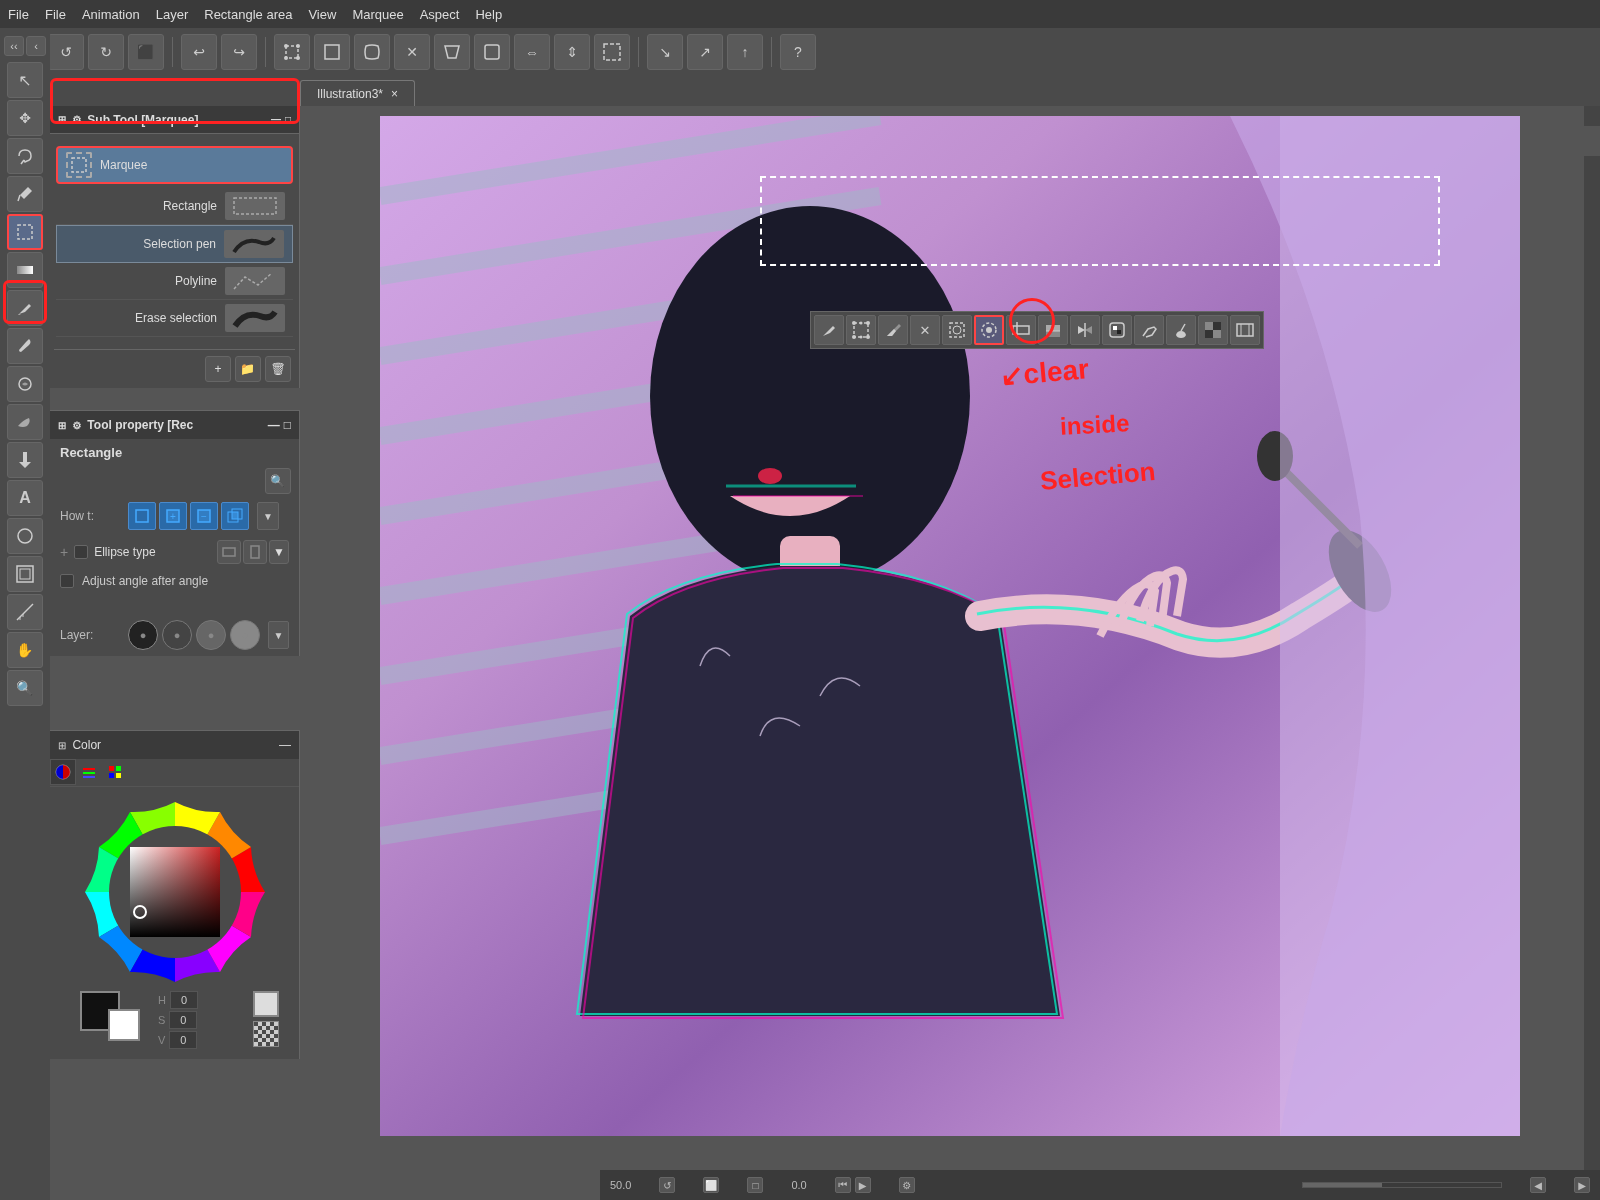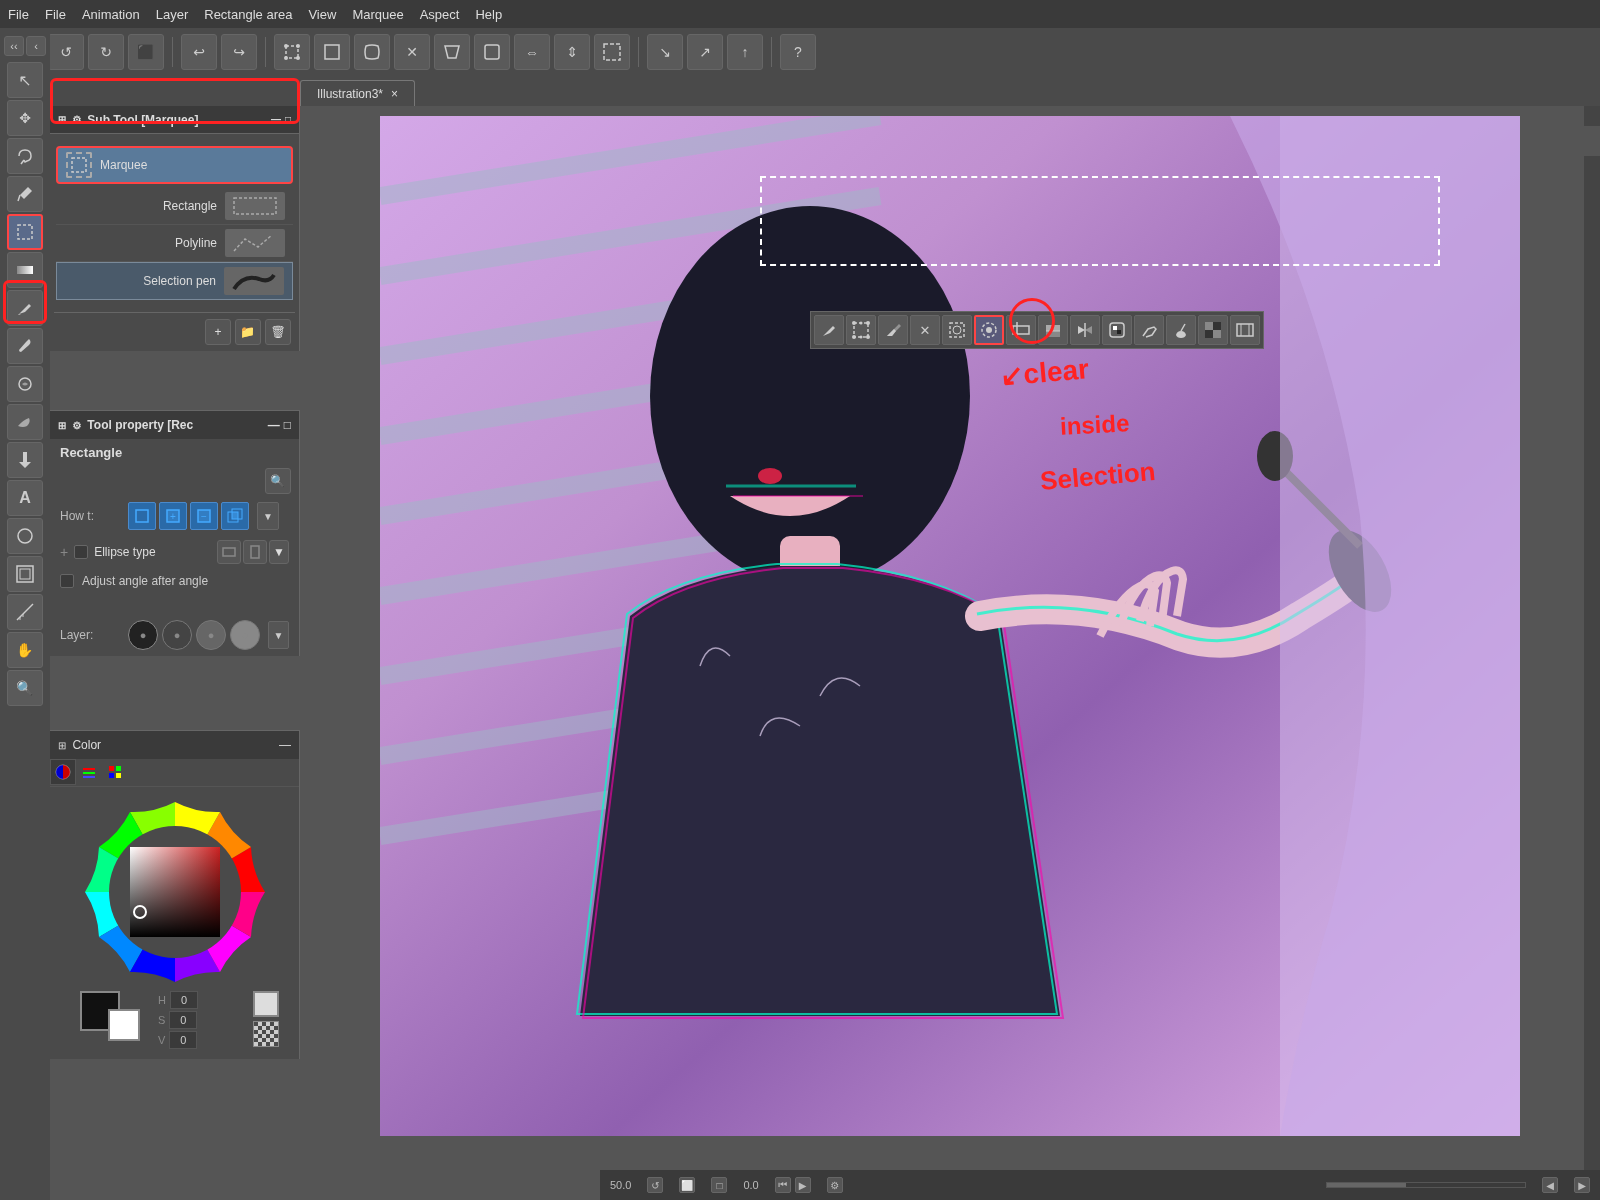--- a/index.html
+++ b/index.html
@@ -500,21 +500,21 @@
     #status-bar {
       position: absolute;
       bottom: 0;
       left: 300px;
       right: 0;
       height: 30px;
       background: #3a3a3a;
       display: flex;
       align-items: center;
       padding: 0 10px;
-      gap: 16px;
+      gap: 28px;
       font-size: 11px;
       color: #bbb;
       z-index: 50;
     }
     .status-item {
       display: flex;
       align-items: center;
       gap: 4px;
     }
     .status-icon {
@@ -781,38 +781,46 @@
     <div class="sub-tool-item">
       <span>Rectangle</span>
       <div class="icon-thumb">
         <svg width="50" height="24" viewBox="0 0 50 24">
             <rect x="4" y="4" width="42" height="16" fill="none" stroke="#aaa" stroke-width="1.5" stroke-dasharray="3,2"></rect>
           </svg>
       </div>
     </div>
 
 
+    <div class="sub-tool-item active-item">
+      <span>Selection pen</span>
+      <div class="icon-thumb">
+        <svg width="50" height="24" viewBox="0 0 50 24">
+            <path d="M5 20 Q15 5 30 10 Q40 14 45 6" fill="none" stroke="#222" stroke-width="4"></path>
+          </svg>
+      </div>
+    </div>
+
     <div class="sub-tool-item">
       <span>Polyline</span>
       <div class="icon-thumb">
         <svg width="50" height="24" viewBox="0 0 50 24">
             <polyline points="4,20 15,8 28,16 42,4" fill="none" stroke="#aaa" stroke-width="1.5" stroke-dasharray="3,2"></polyline>
           </svg>
       </div>
     </div>
 
-    <div class="sub-tool-item active-item">
-      <span>Selection pen</span>
+    <div class="sub-tool-item erase-item">
+      <span>Erase selection</span>
       <div class="icon-thumb">
         <svg width="50" height="24" viewBox="0 0 50 24">
-            <path d="M5 20 Q15 5 30 10 Q40 14 45 6" fill="none" stroke="#222" stroke-width="4"></path>
+            <path d="M5 20 Q15 5 30 10 Q40 14 45 6" fill="none" stroke="#222" stroke-width="6"></path>
           </svg>
       </div>
     </div>
-
   </div>
 
   <div class="separator"></div>
   <div class="subtool-icons-row">
     <div class="small-icon-btn">+</div>
     <div class="small-icon-btn">📁</div>
     <div class="small-icon-btn">🗑</div>
   </div>
 </div>
 

